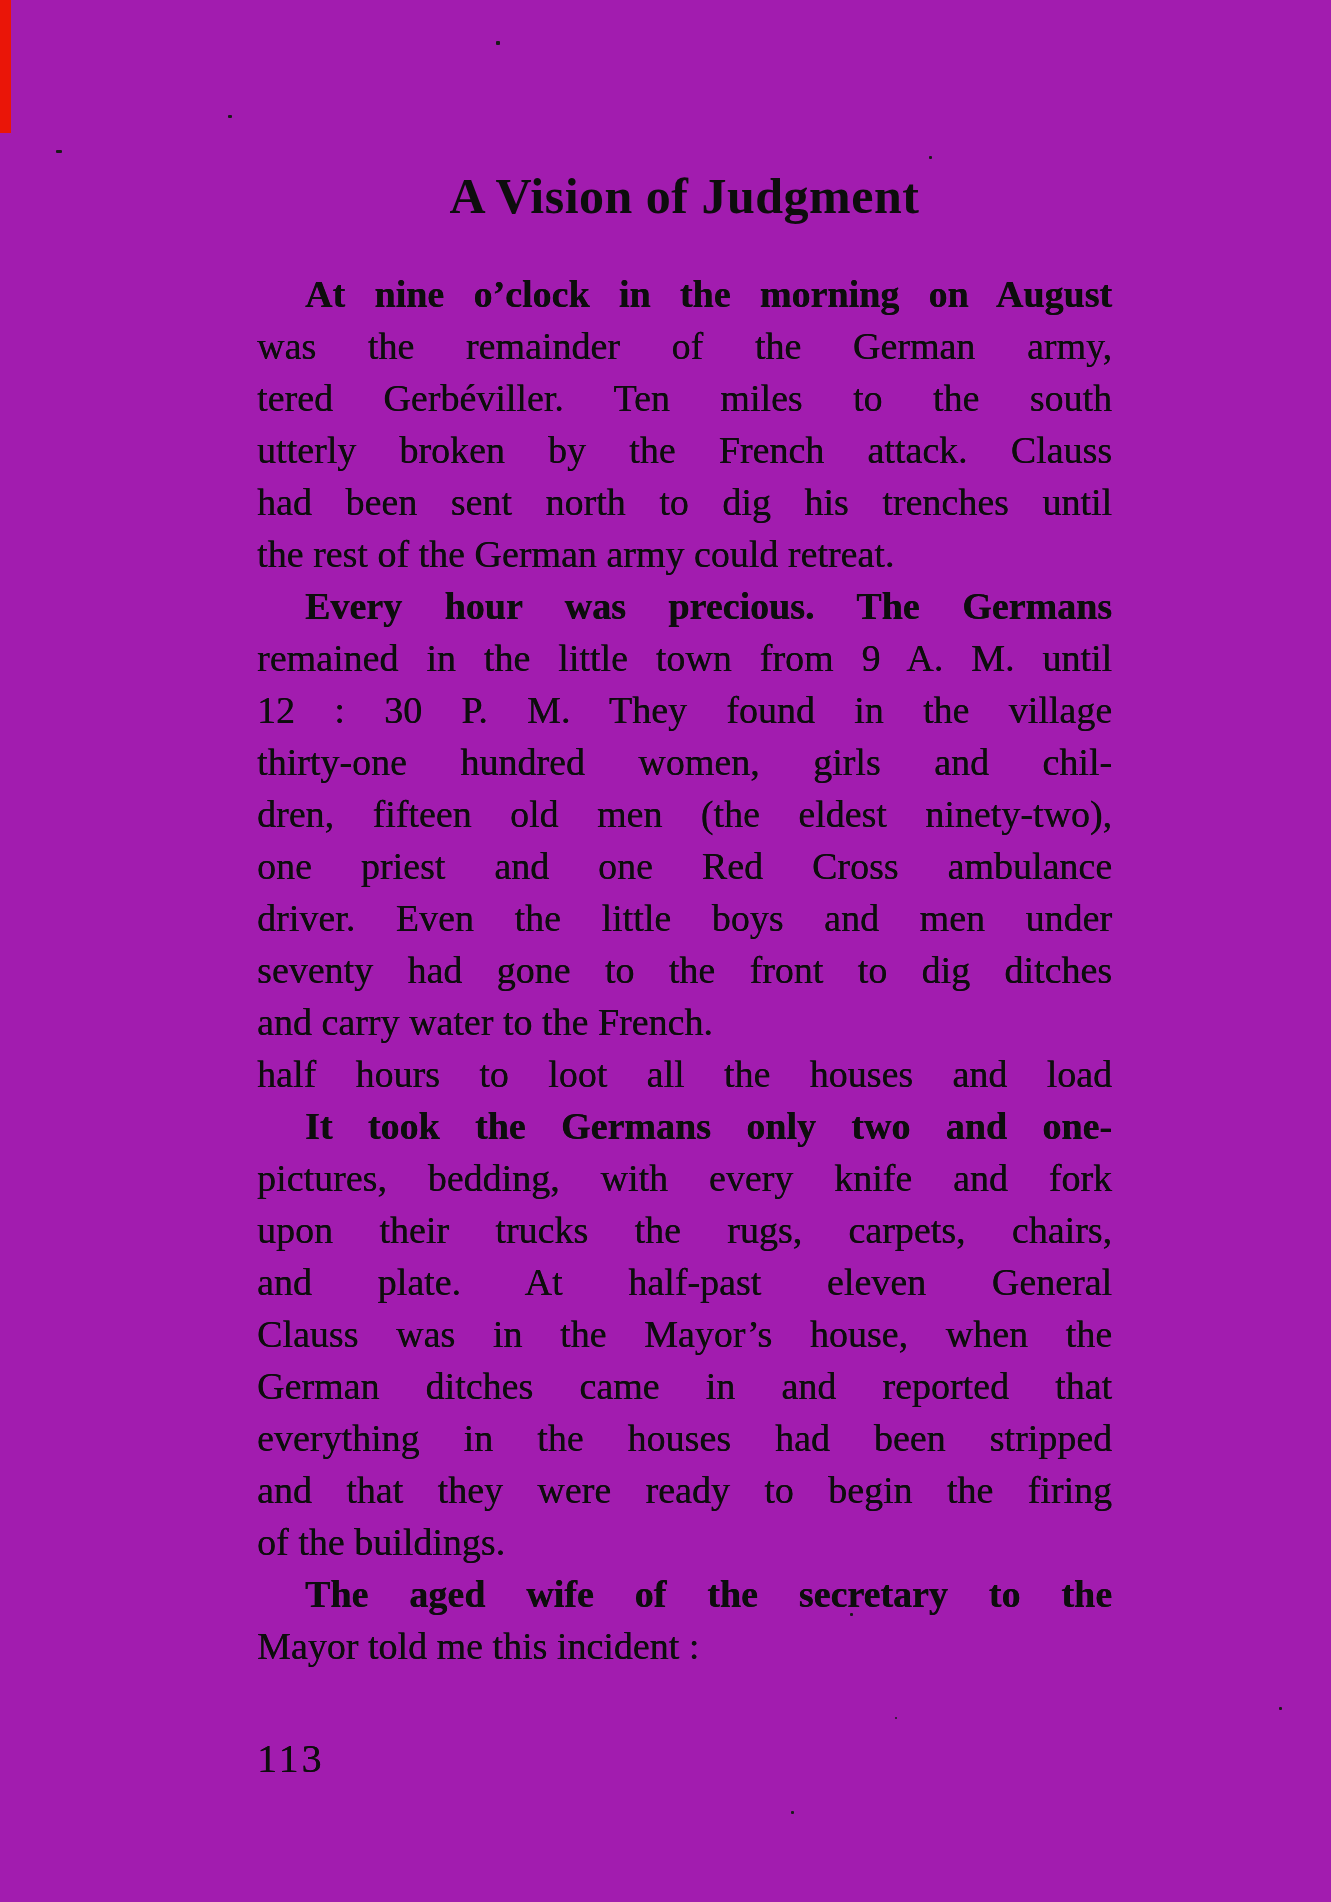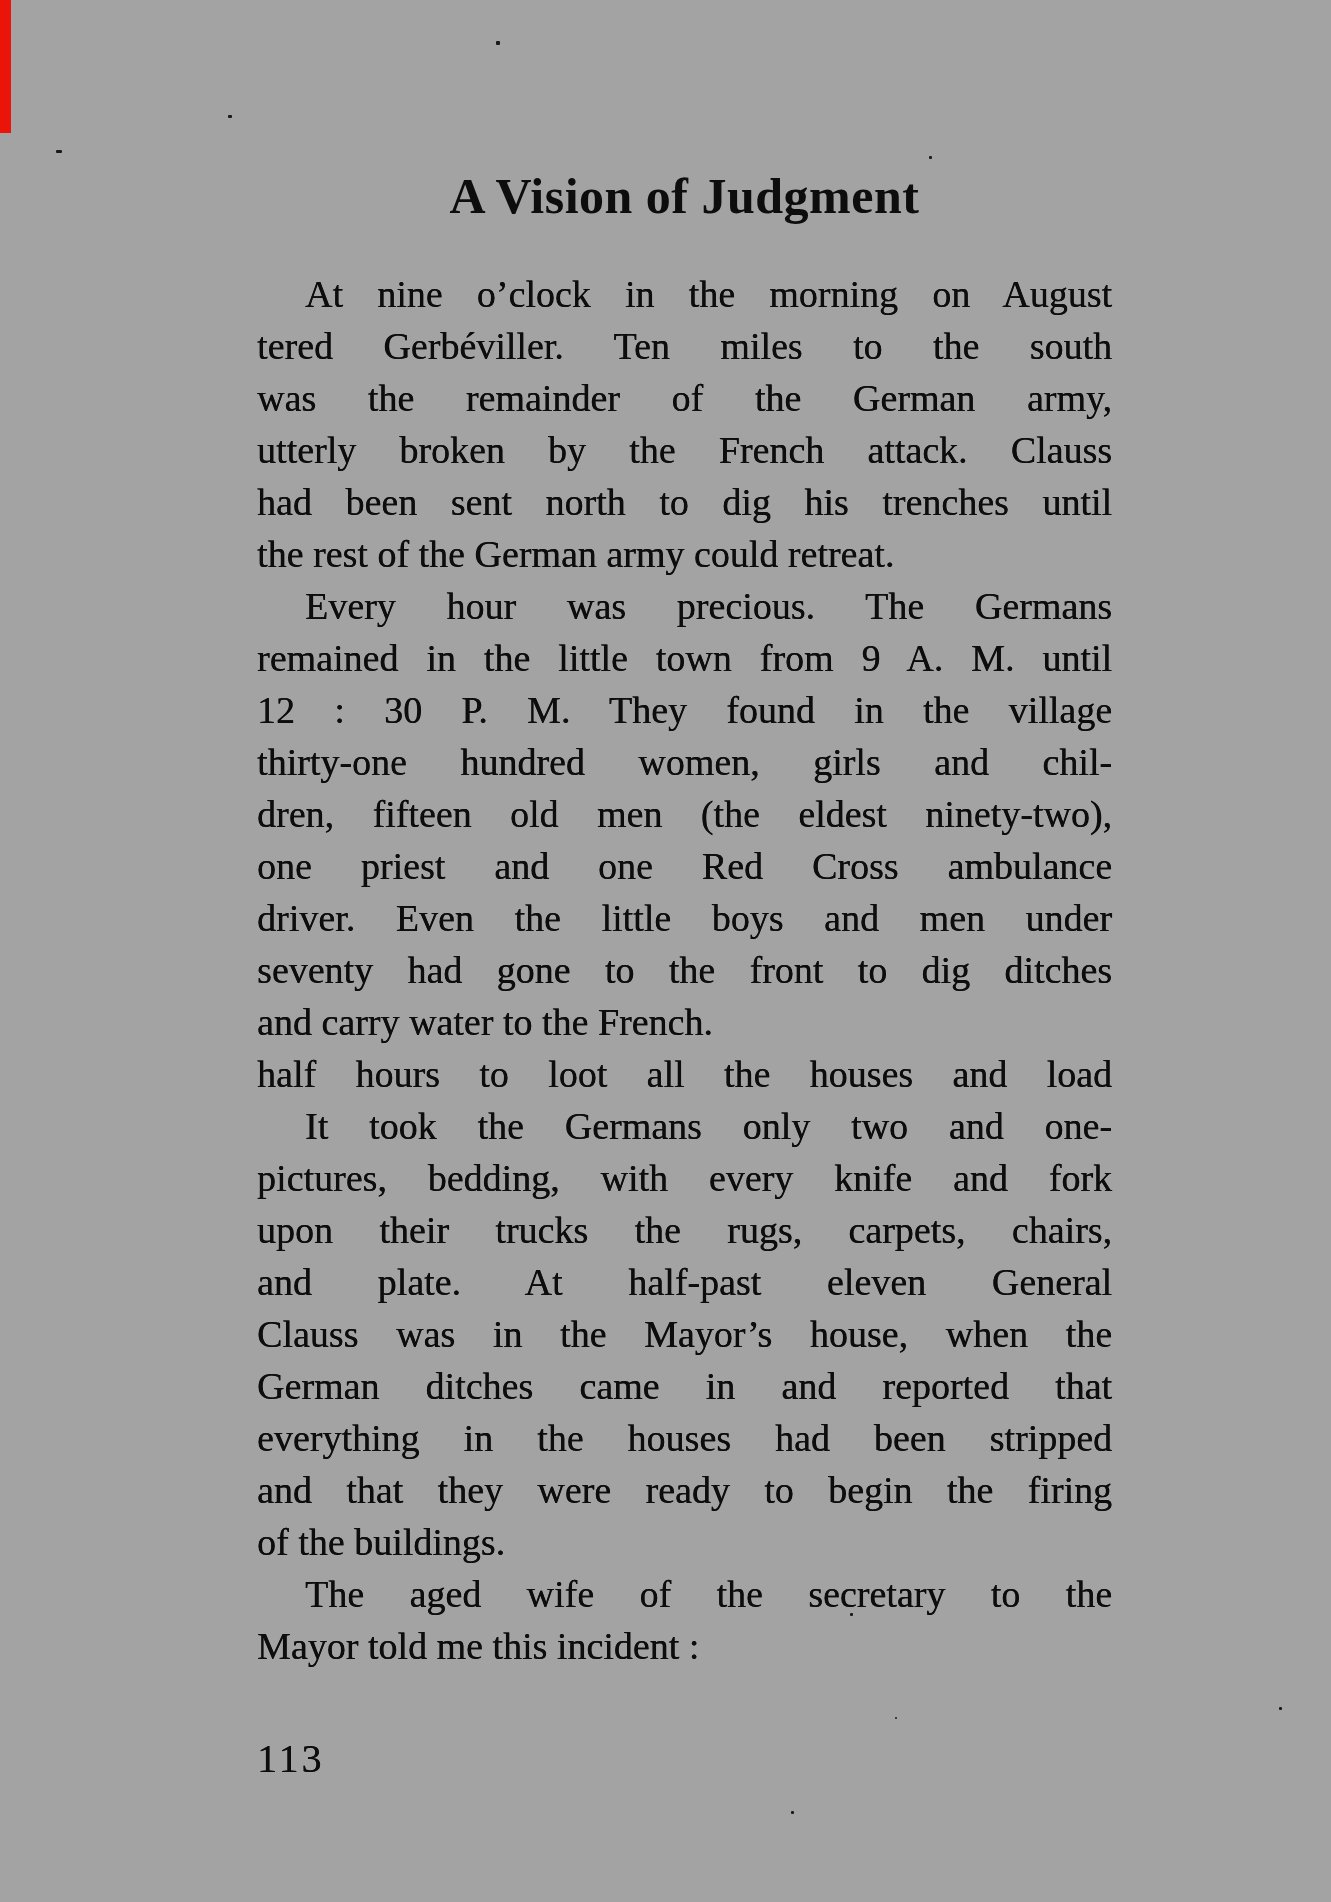--- a/index.html
+++ b/index.html
@@ -1,19 +1,19 @@
 <!DOCTYPE html>
 <html><head>
 <meta charset="utf-8">
 <style>
   html,body{margin:0;padding:0;background:#ffffff;}
   .page{
     position:relative;
     width:1331px;height:1902px;
-    background:#a3a3a3;
+    background:#a21caf;
     overflow:hidden;
     font-family:"Liberation Serif", serif;
     color:#0d0d0d;
   }
   .red-mark{
     position:absolute;left:0;top:0;
     width:11px;height:133px;
   }
   .title{
     position:absolute;
@@ -30,21 +30,21 @@
     font-size:38px;
     line-height:52px;
     text-shadow:0.35px 0 0 currentColor;
   }
   .line{height:52px;white-space:nowrap;}
   .line.j{
     text-align:justify;
     text-align-last:justify;
     white-space:normal;
   }
-  .line.indent{padding-left:48px;}
+  .line.indent{padding-left:48px;font-weight:bold;}
   .line.j.indent{width:807px;}
   .page-number{
     position:absolute;
     left:257px;top:1736px;width:855px;height:46px;
     line-height:46px;
     text-align:left;
     font-size:40px;
     letter-spacing:3px;
     text-shadow:0.35px 0 0 currentColor;
   }
@@ -59,22 +59,22 @@
 
 <div class="page">
 
   <div class="red-mark" style="background: rgb(234, 21, 8);"></div>
 
   <div class="title">A Vision of Judgment</div>
 
   <div class="body-text">
 
     <div class="line j indent">At nine o’clock in the morning on August</div>
+    <div class="line j">was the remainder of the German army,</div>
     <div class="line j">tered Gerbéviller.  Ten miles to the south</div>
-    <div class="line j">was the remainder of the German army,</div>
     <div class="line j">utterly broken by the French attack.  Clauss</div>
     <div class="line j">had been sent north to dig his trenches until</div>
     <div class="line">the rest of the German army could retreat.</div>
 
     <div class="line j indent">Every hour was precious.  The Germans</div>
     <div class="line j">remained in the little town from 9 A. M. until</div>
     <div class="line j">12 : 30 P. M.  They found in the village</div>
     <div class="line j">thirty-one hundred women, girls and chil-</div>
     <div class="line j">dren, fifteen old men (the eldest ninety-two),</div>
     <div class="line j">one priest and one Red Cross ambulance</div>

